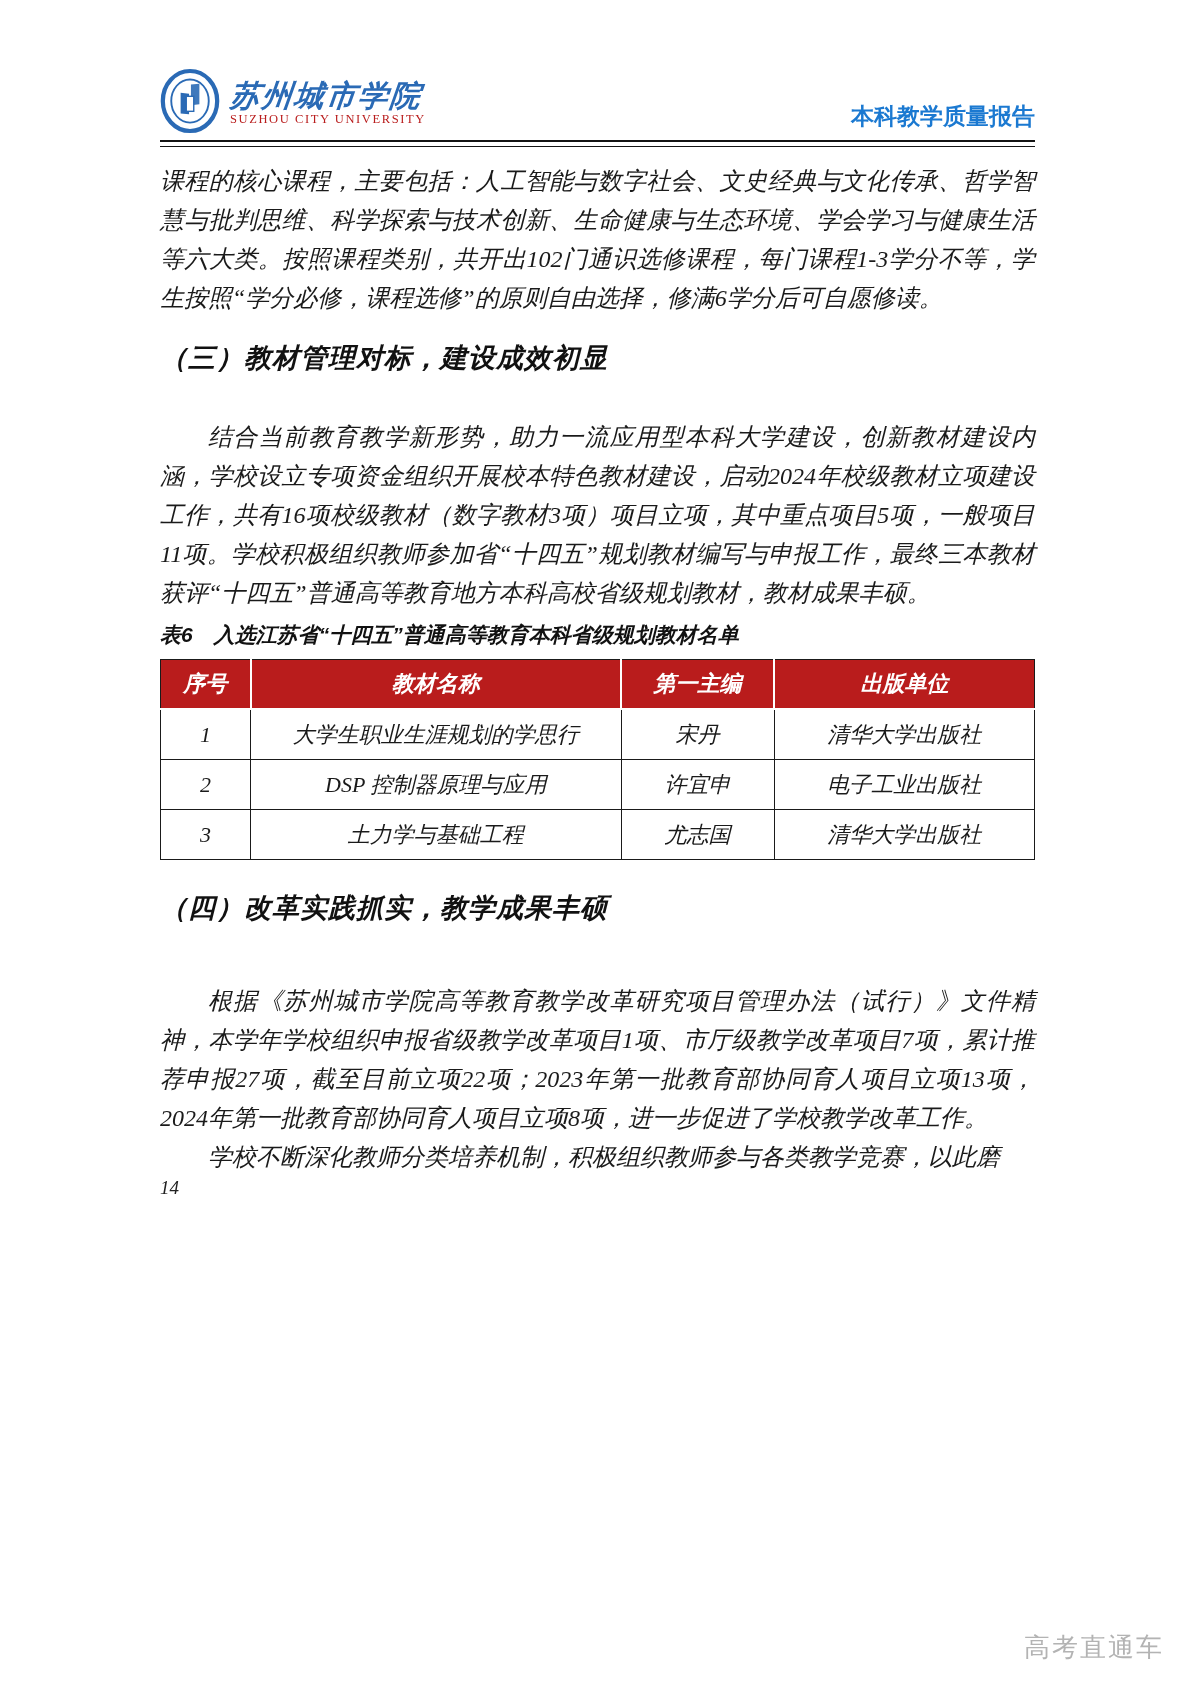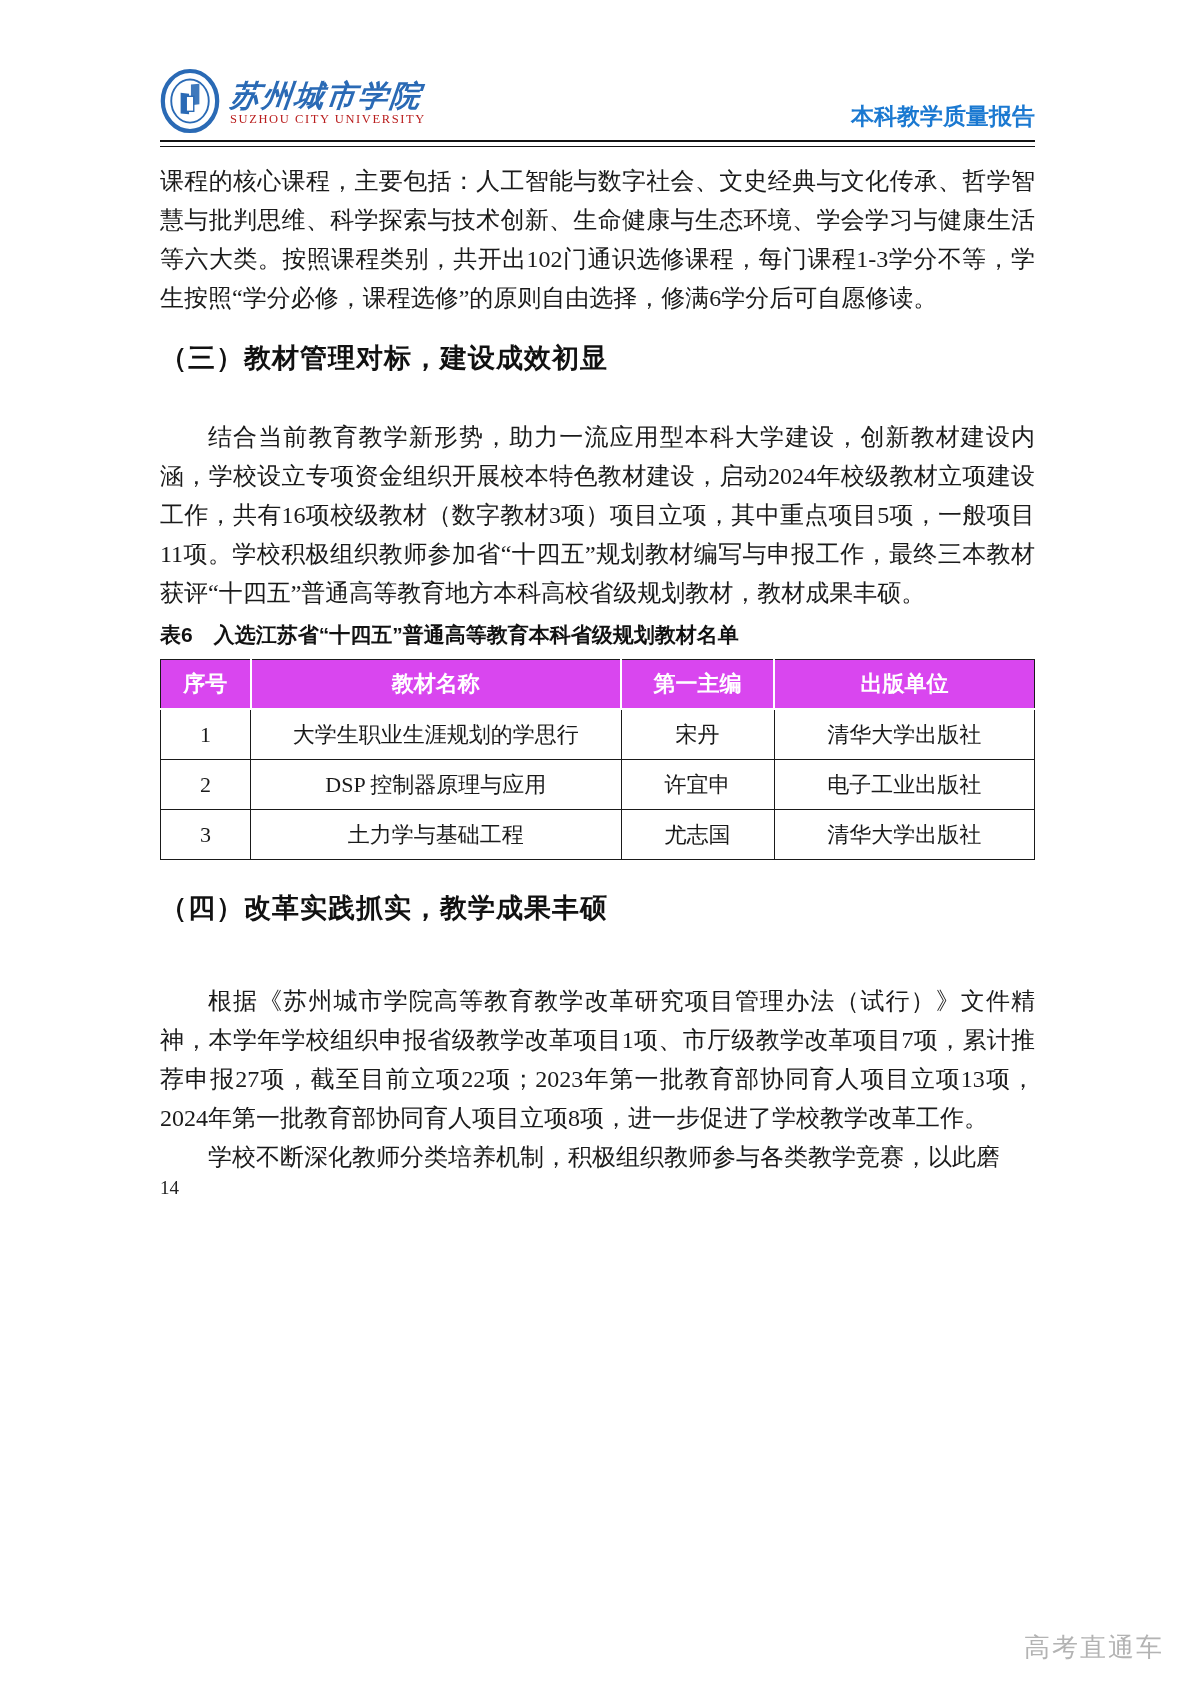--- a/index.html
+++ b/index.html
@@ -1,20 +1,20 @@
 <!DOCTYPE html>
 <html lang="zh"><head>
 <meta charset="utf-8">
 <style>
   html,body{margin:0;padding:0;}
   body{
     width:1190px;height:1683px;position:relative;background:#ffffff;
     font-family:"Liberation Serif",serif;color:#1a1a1a;overflow:hidden;
   }
-  .page-body{width:875px;margin-left:160px;}
+  .page-body{width:875px;margin-left:160px;font-style:italic;}
 
   
   header{padding-top:60px;height:78px;display:flex;justify-content:space-between;align-items:flex-end;}
   .logo-wrap{display:flex;align-items:center;gap:10px;}
   .emblem{flex:0 0 auto;}
   .logo-zh{
     font-family:"Liberation Serif",serif;font-style:italic;font-weight:bold;
     color:#2a6ab5;font-size:30px;line-height:32px;letter-spacing:2px;
     transform:skewX(-6deg);
   }
@@ -50,21 +50,21 @@
     font-family:"Liberation Sans",sans-serif;font-weight:bold;color:#111;
     font-size:21px;text-align:left;margin:8px 0 10px 0;
   }
   table.materials{
     width:875px;border-collapse:collapse;table-layout:fixed;
     border:1.5px solid #1a1a1a;
   }
   table.materials col.c1{width:10.3%;} table.materials col.c2{width:42.4%;}
   table.materials col.c3{width:17.5%;} table.materials col.c4{width:29.8%;}
   table.materials th{
-    background:#d946ef;color:#ffffff;font-family:"Liberation Sans",sans-serif;
+    background:#b91c1c;color:#ffffff;font-family:"Liberation Sans",sans-serif;
     font-weight:bold;font-size:22px;height:46px;border:2px solid #ffffff;
     border-top:none;
   }
   table.materials th:first-child{border-left:none;}
   table.materials th:last-child{border-right:none;}
   table.materials td{
     border:1px solid #1a1a1a;font-size:22px;text-align:center;height:47px;
     font-family:"Liberation Serif",serif;
   }
 

